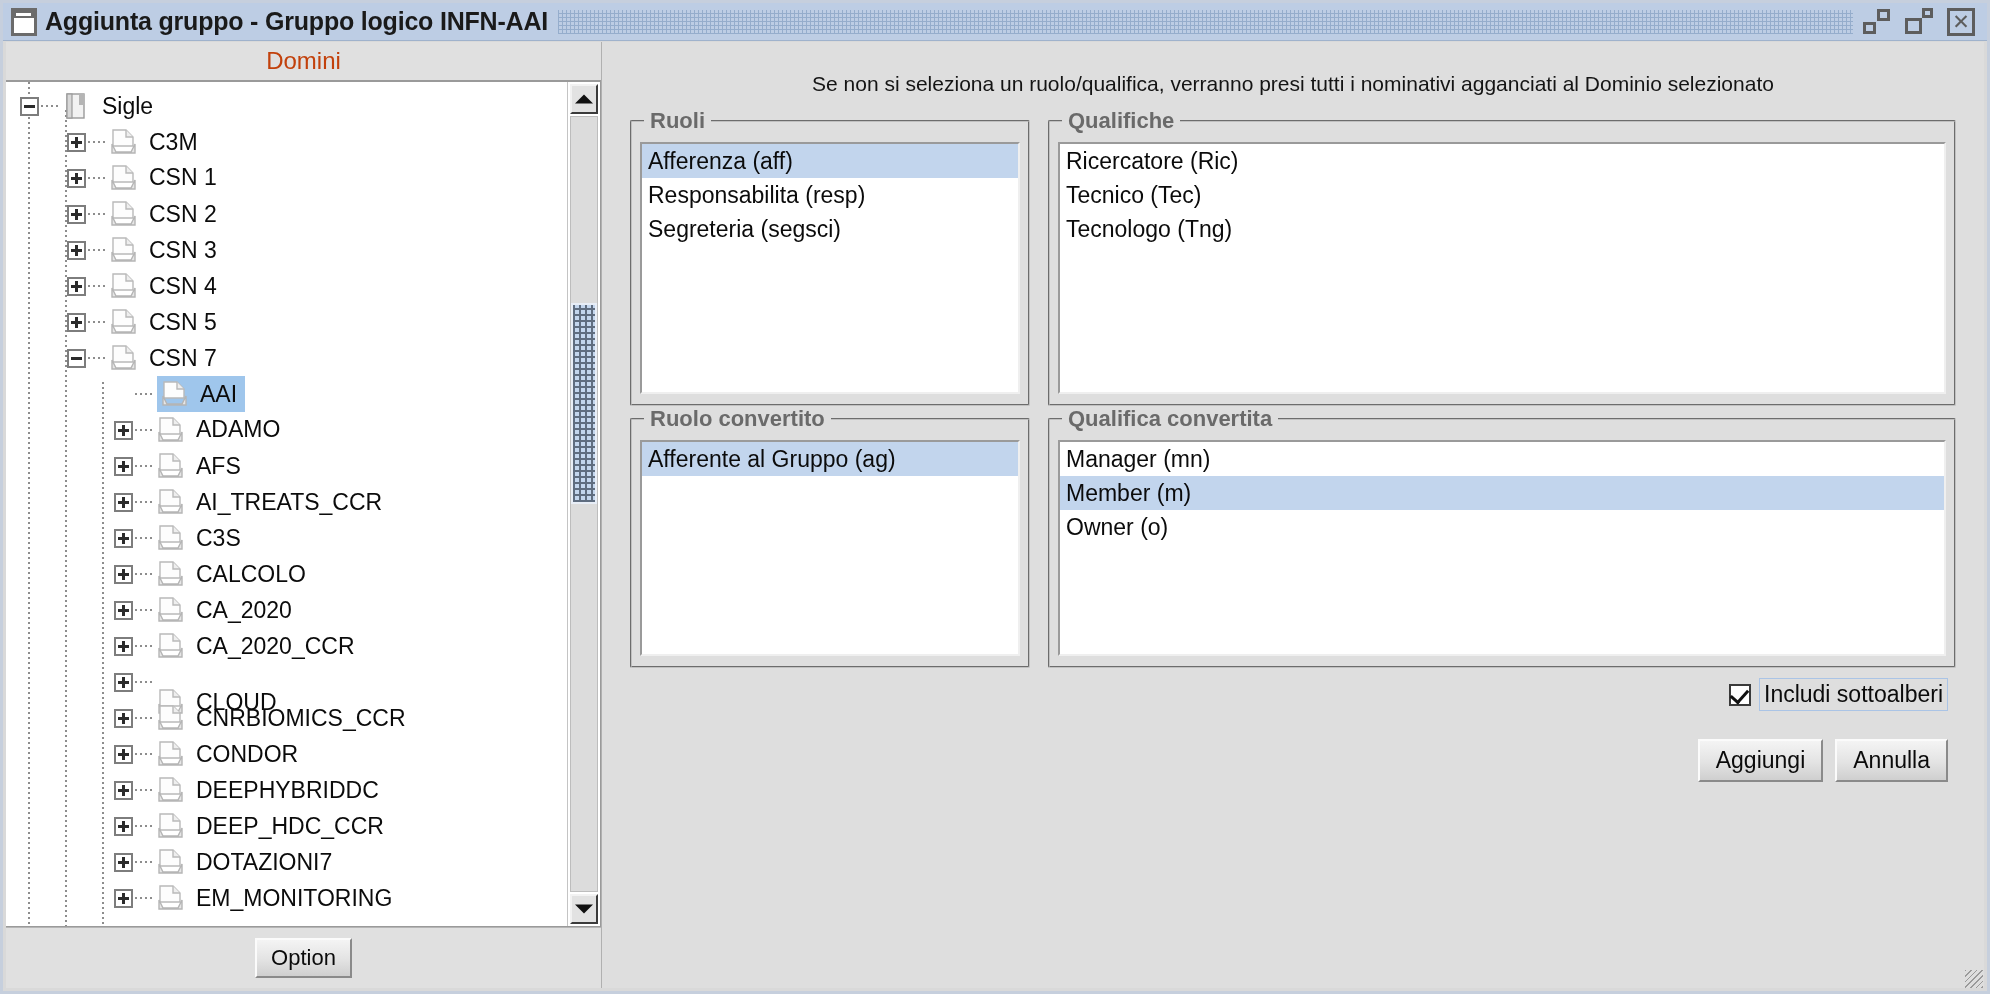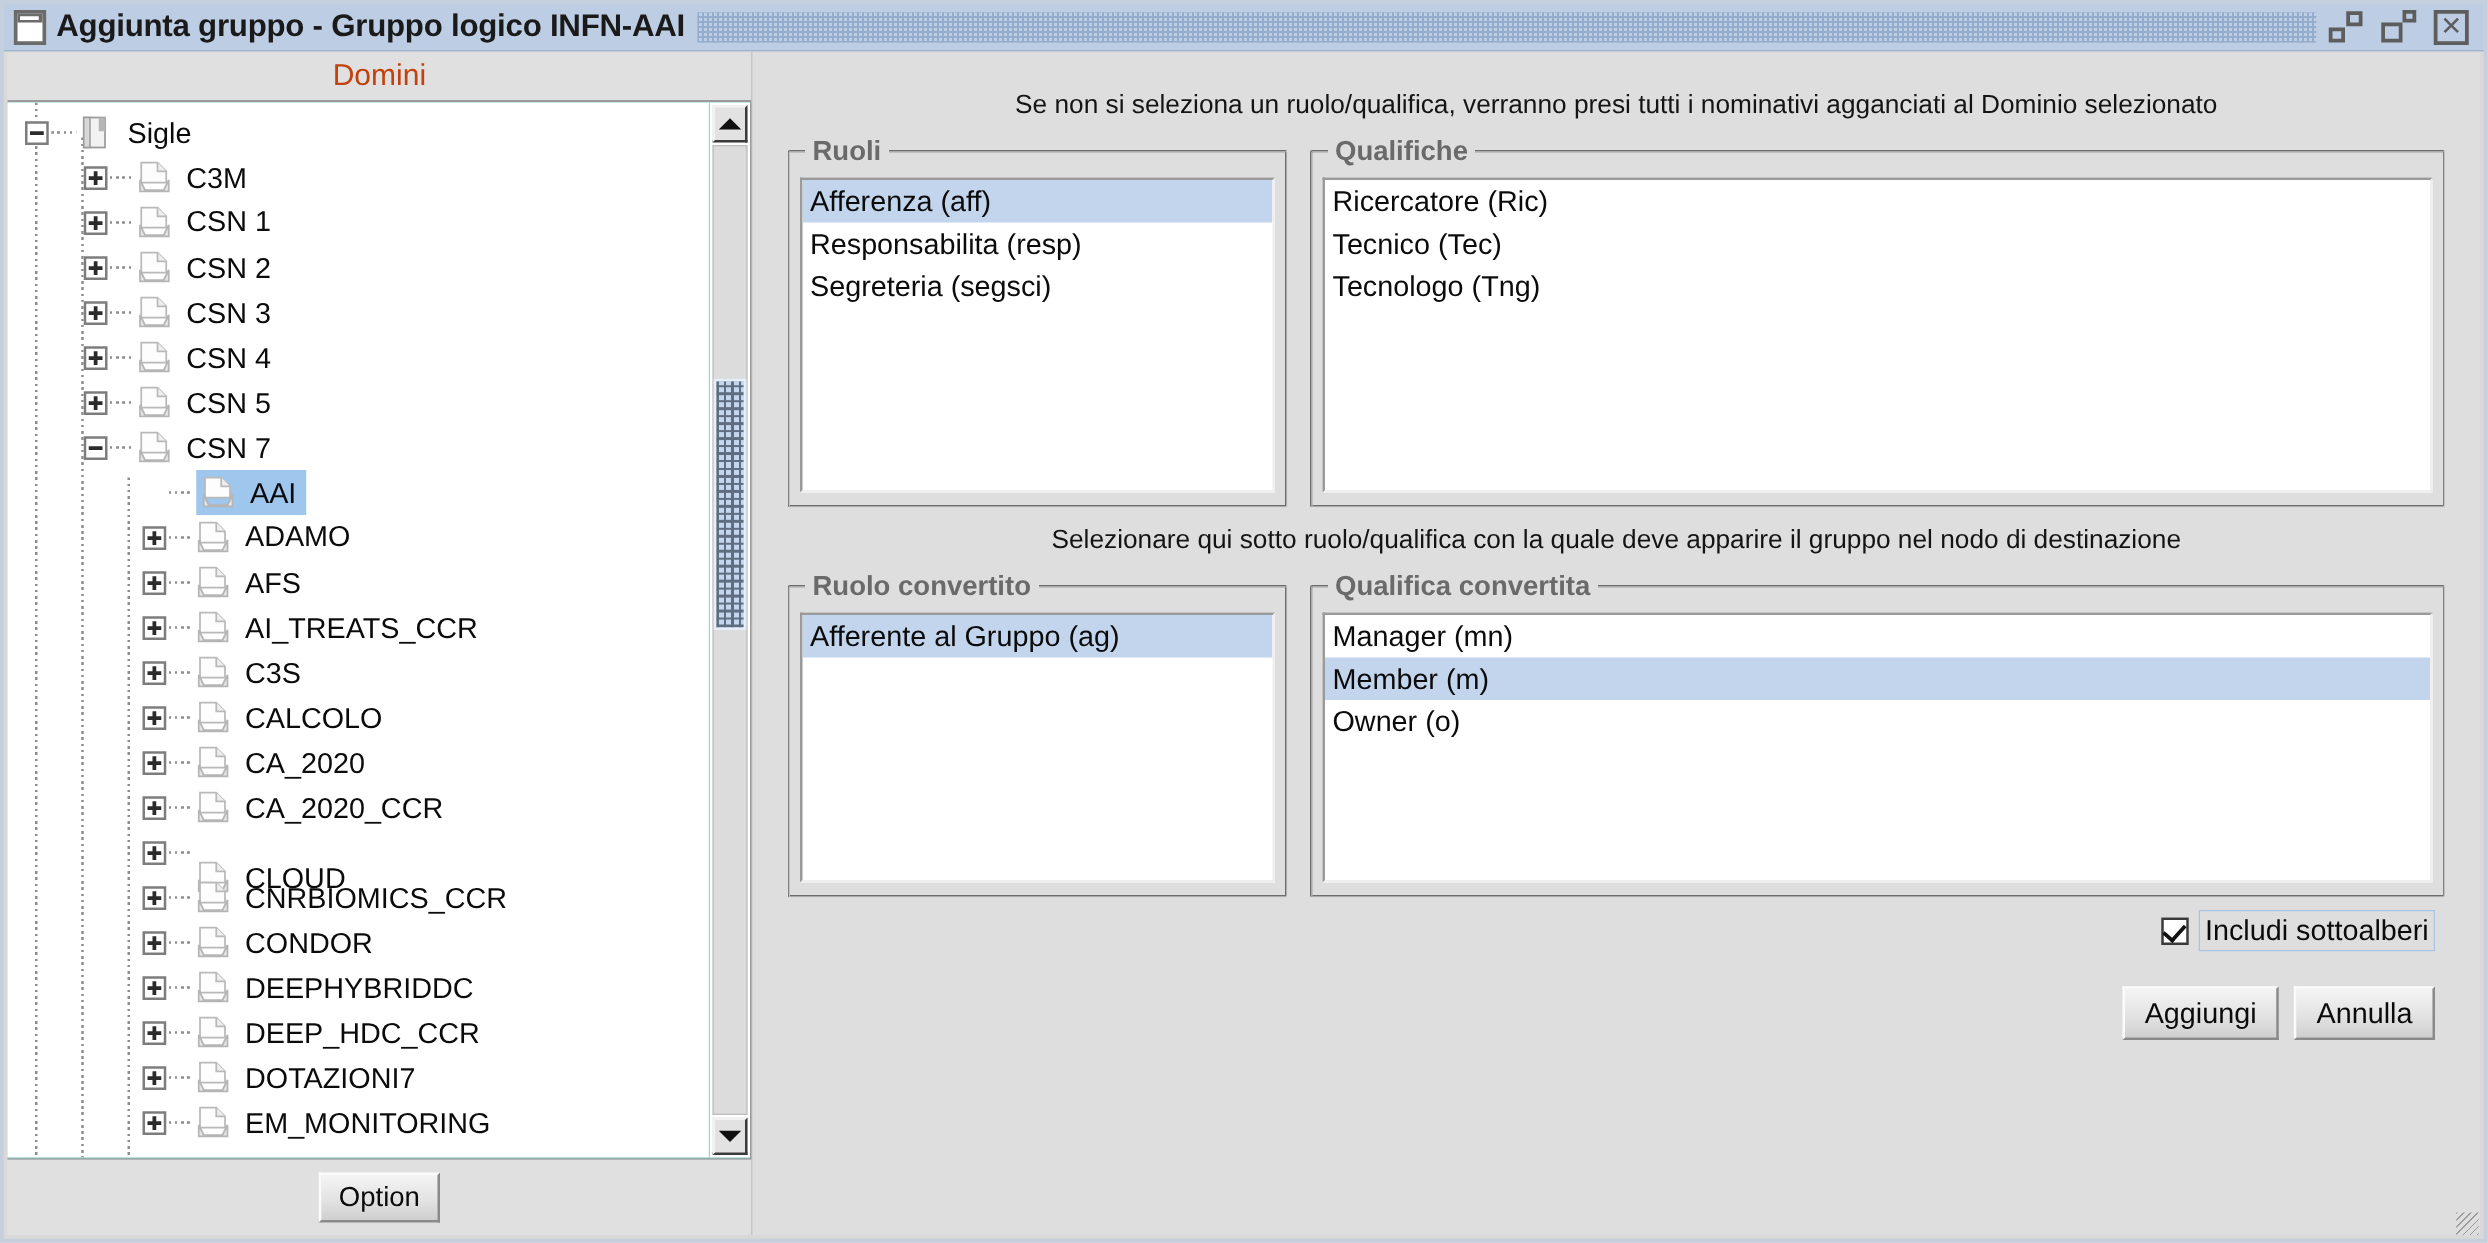--- a/index.html
+++ b/index.html
@@ -649,21 +649,20 @@
         <fieldset class="fs" style="flex:1 1 auto;">
           <legend>Qualifiche</legend>
           <div class="listbox" id="list-qualifiche" style="height:252px;">
               <div class="lrow">Ricercatore (Ric)</div>
               <div class="lrow">Tecnico (Tec)</div>
               <div class="lrow">Tecnologo (Tng)</div>
             </div>
         </fieldset>
       </div>
 
-      <div class="mid-hint">Selezionare qui sotto ruolo/qualifica con la quale deve apparire il gruppo nel nodo di destinazione</div>
 
       <div class="row-groups">
         <fieldset class="fs" style="flex:0 0 400px;">
           <legend>Ruolo convertito</legend>
           <div class="listbox" id="list-ruolo-conv" style="height:216px;">
               <div class="lrow sel">Afferente al Gruppo (ag)</div>
             </div>
         </fieldset>
         <fieldset class="fs" style="flex:1 1 auto;">
           <legend>Qualifica convertita</legend>

